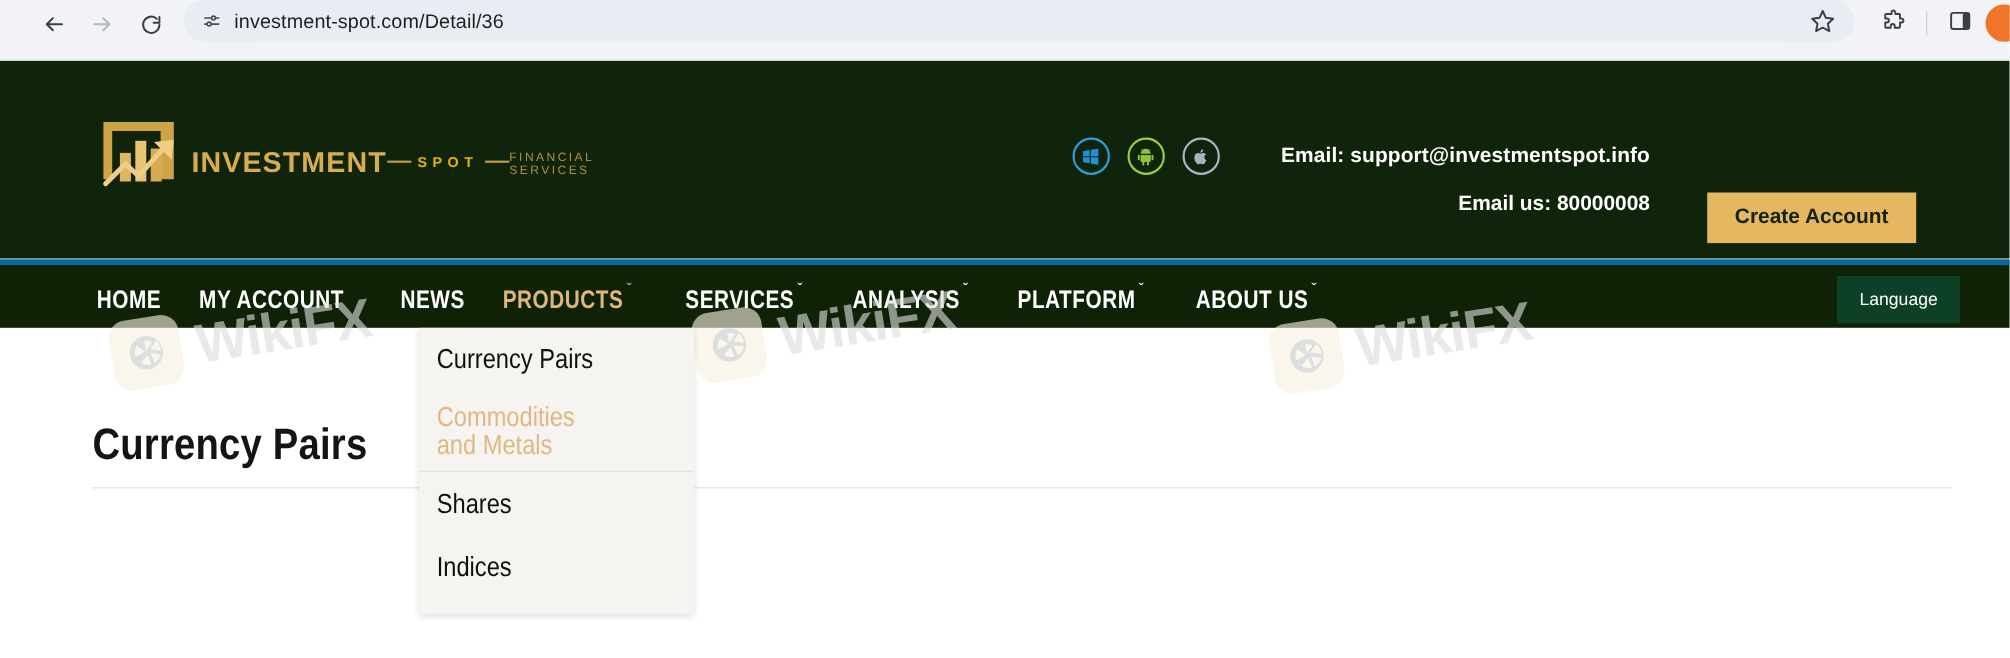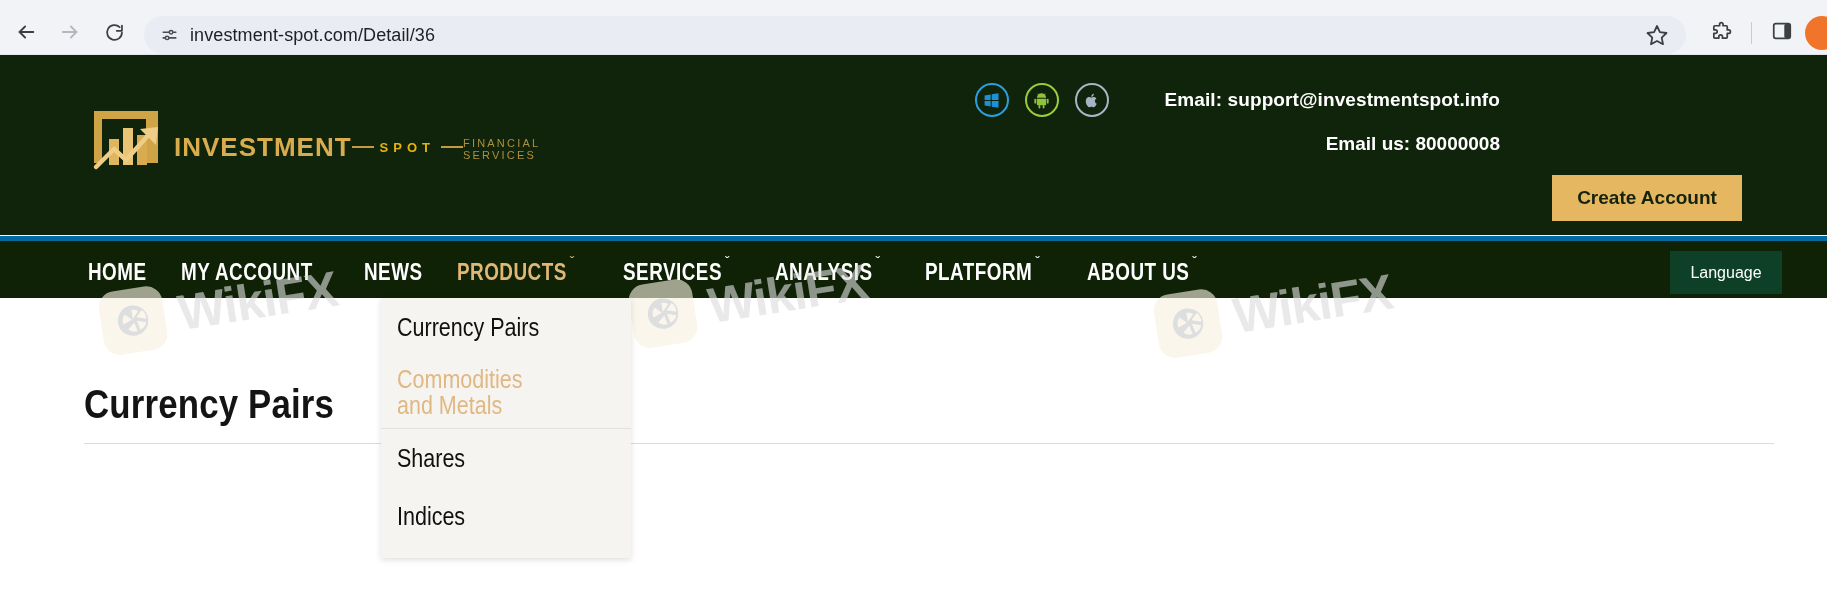--- a/index.html
+++ b/index.html
@@ -10,23 +10,24 @@
     background: #ffffff;
     font-family: "Liberation Sans", sans-serif;
   }
   .page { position: relative; width: 1827px; height: 598px; overflow: hidden; }
 
   
   .chrome {
     position: absolute; top: 0; left: 0;
     width: 1827px; height: 55px;
     background: #f1f3f7;
-    display: flex; align-items: flex-end;
+    display: flex; align-items: flex-start;
     border-bottom: 1px solid #e2e4ea;
     z-index: 40;
+    padding-left: 23px;
   }
   .nav-btns { display: flex; align-items: center; gap: 0px; padding-left: 4px; }
   .nav-btn {
     width: 44px; height: 44px; border-radius: 50%;
     display: flex; align-items: center; justify-content: center;
     background: transparent; cursor: pointer;
   }
   .nav-btn svg { display: block; }
   .omnibox {
     flex: 1; height: 38px; margin: 0 14px 0 8px;
@@ -79,21 +80,21 @@
   }
   .logo-tag {
     color: #b08f3c; font-size: 11px; letter-spacing: 2.2px; margin-top: 6px;
     font-family: "Liberation Sans", sans-serif;
   }
 
   .contact-col {
     position: absolute; left: 940px; top: 28px; width: 560px;
     text-align: right; color: #ffffff;
   }
-  .contact-row1 { display: flex; align-items: center; justify-content: flex-end; gap: 22px; }
+  .contact-row1 { display: flex; align-items: center; justify-content: flex-end; gap: 22px; margin-top: 42px; }
   .os-icons { display: flex; align-items: center; gap: 16px; margin-right: 34px; }
   .os-ic { width: 34px; height: 34px; border-radius: 50%; display:flex; align-items:center; justify-content:center; }
   .os-win { border: 2px solid #2b9fdc; }
   .os-and { border: 2px solid #9ccb3b; }
   .os-app { border: 2px solid #aab4c4; }
   .contact-txt { font-size: 19px; font-weight: bold; letter-spacing: .1px; white-space: nowrap; }
   .contact-txt .lbl { font-weight: 600; }
   .contact-row2 { margin-top: 16px; font-size: 19px; font-weight: bold; }
 
   .cta-btn {

